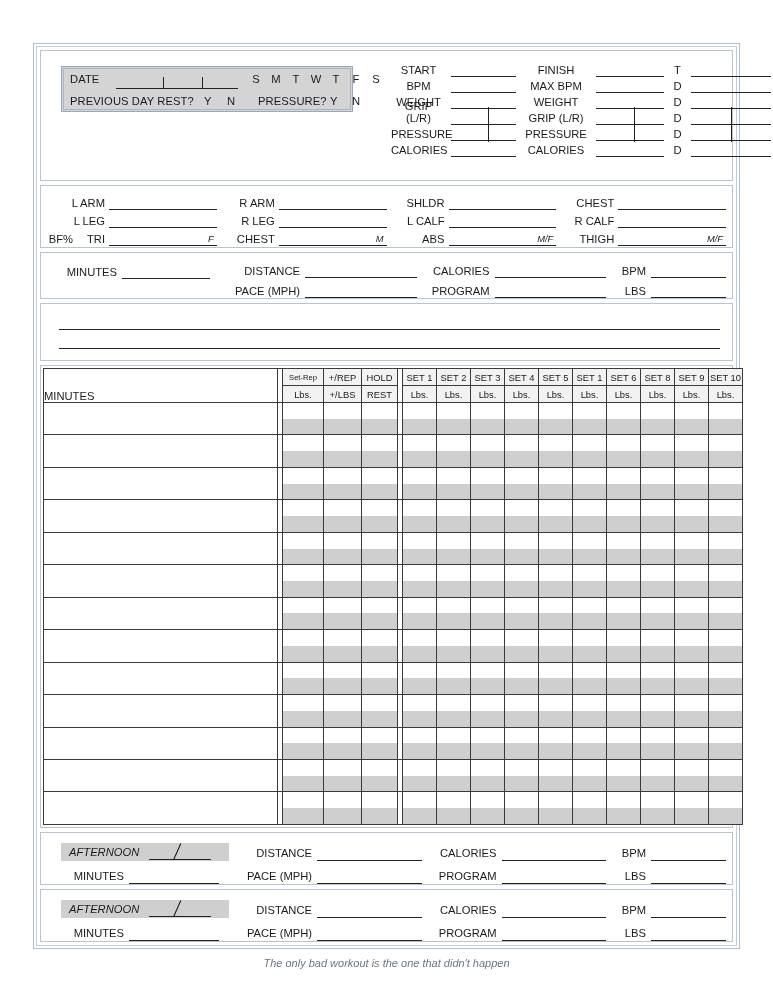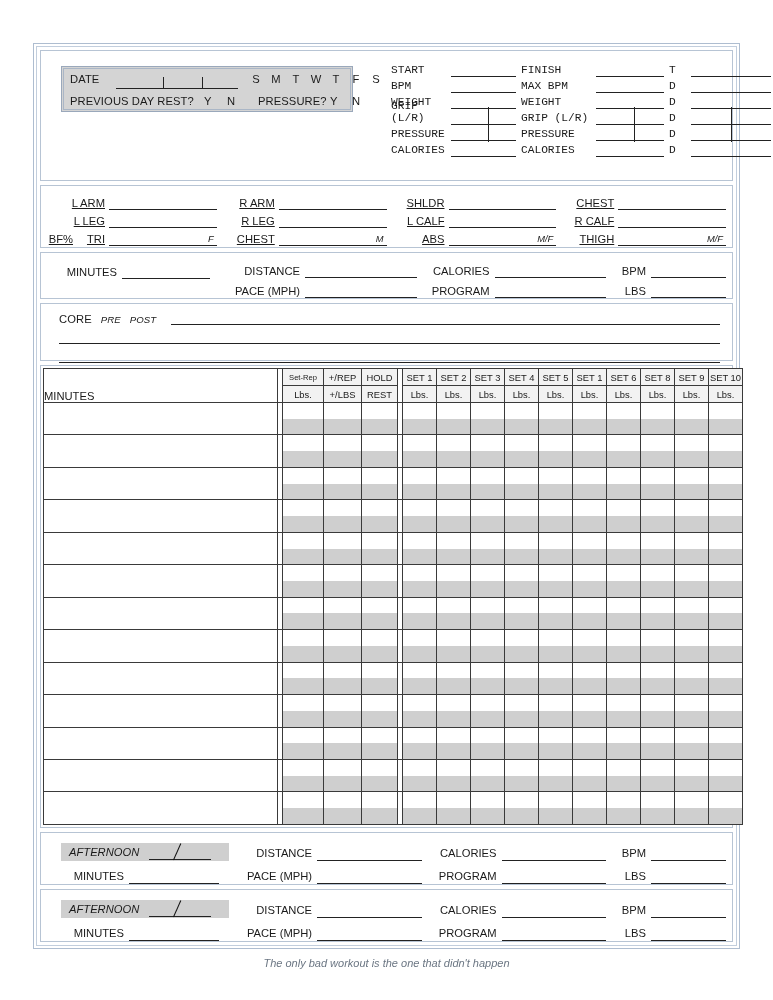--- a/index.html
+++ b/index.html
@@ -77,37 +77,37 @@
   .pf-lbl { display: inline-block; width: 47px; text-align: right; }
   .pf-ln { width: 258px; margin-left: 7px; vertical-align: 2px; }
 
   
   .vitals { position: absolute; left: 350px; top: 10px; display: flex; }
   .vcol { position: relative; }
   .vrow {
     display: flex; align-items: flex-end;
     height: 16px; margin-bottom: 0;
   }
-  .vrow .vl { font-size: 11.2px; text-align: left; padding-right: 5px; padding-bottom: 1px; font-family: Liberation Mono, monospace; }
+  .vrow .vl { font-size: 11.2px; text-align: center; padding-right: 5px; padding-bottom: 1px; }
   .vrow .vline { border-bottom: 1.6px solid #222; height: 14px; }
   .vbar {
     position: absolute;
     border-left: 1.6px solid #222;
     width: 0;
   }
 
   
   #sec-measure { height: 63px; }
   .mgrid {
     position: absolute; inset: 0;
     display: flex;
     padding: 6px 6px 0 6px;
   }
   .mcol { flex: 1; display: flex; flex-direction: column; gap: 0; }
-  .mrow { display: flex; align-items: flex-end; height: 18px; position: relative; text-decoration: underline; }
+  .mrow { display: flex; align-items: flex-end; height: 18px; position: relative; }
   .mrow .mlbl { font-size: 11.2px; text-align: right; padding-right: 4px; padding-bottom: 1px; white-space: nowrap; }
   .mrow .mline { flex: 1; border-bottom: 1.6px solid #222; height: 15px; position: relative; }
   .suffix { position: absolute; right: 3px; bottom: 1px; font-style: italic; font-size: 9.3px; }
 
   
   #sec-cardio { height: 47px; }
   .cgrid { position: absolute; inset: 0; display: flex; padding: 5px 6px 0 6px; }
   .ccol { flex: 1; display: flex; flex-direction: column; }
   .crow { display: flex; align-items: flex-end; height: 21px; }
   .crow .clbl { font-size: 11.2px; text-align: right; padding-right: 5px; padding-bottom: 1px; white-space: nowrap; }
@@ -424,26 +424,20 @@
               <span class="clbl" style="width:45px">LBS</span>
               <span class="cline" style="flex:1"></span>
             </div>
       </div>
 
     </div>
   </div>
 
   <div class="panel" id="sec-core">
     <div class="corewrap">
-      <div class="corehead">
-        <span class="lbl">CORE</span>
-        <span class="lbl ital">PRE</span>
-        <span class="lbl ital">POST</span>
-        <span class="coreline1"></span>
-      </div>
       <div class="coreline"></div>
       <div class="coreline"></div>
     </div>
   </div>
 
   <div class="panel" id="sec-table">
     <table class="ex">
       <colgroup>
         <col style="width:234px">
         <col class="gap">

